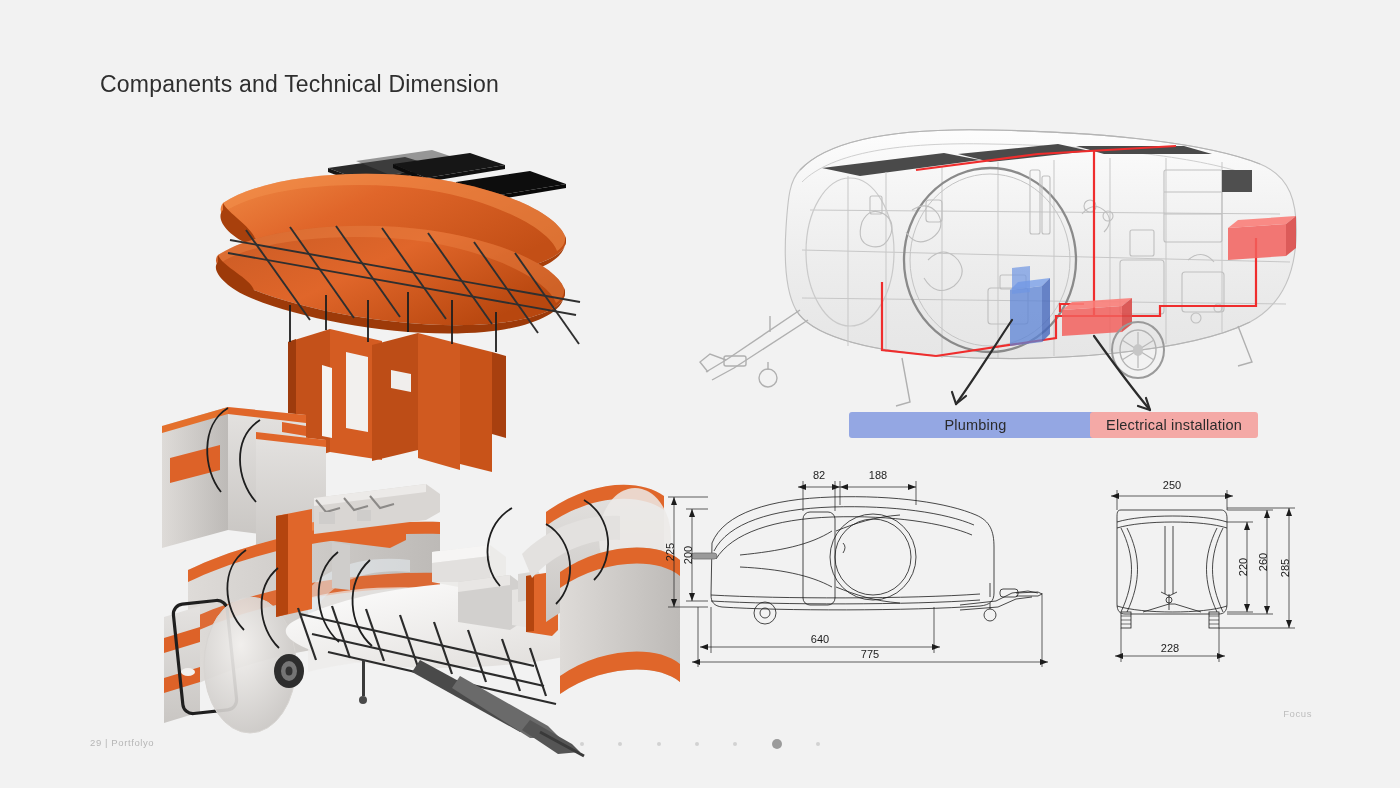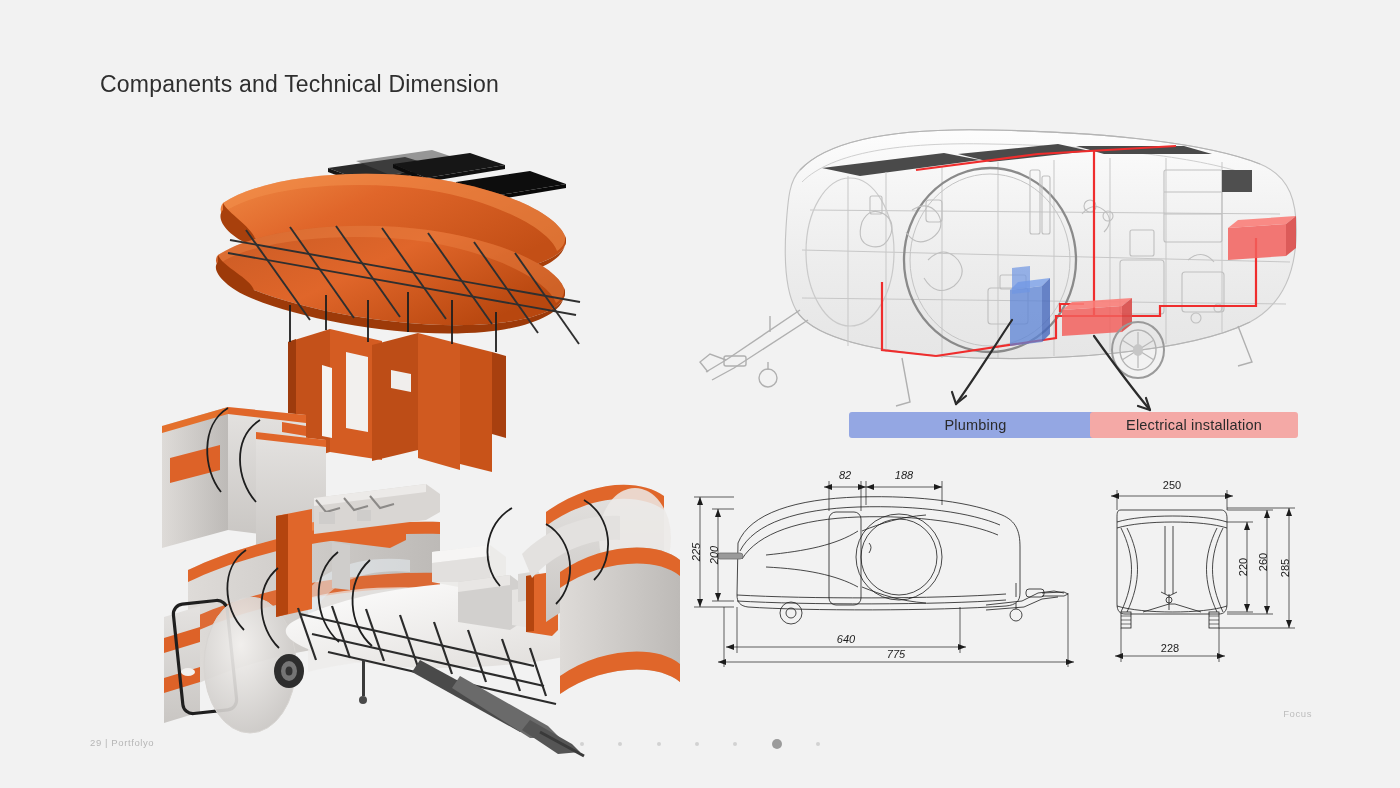--- a/index.html
+++ b/index.html
@@ -45,21 +45,21 @@
   .chip{
     position:absolute;height:26px;display:flex;align-items:center;
     justify-content:center;font-size:14.5px;color:#2b2b2b;
     letter-spacing:.2px;white-space:nowrap;
   }
   .chip .chip-bg{
     position:absolute;inset:0;border-radius:3px;z-index:0;
   }
   .chip .chip-txt{position:relative;z-index:1;}
   #chip-plumbing{left:849px;top:412px;width:253px;}
-  #chip-electrical{left:1090px;top:412px;width:208px;border-radius:7px;}
+  #chip-electrical{left:1090px;top:412px;width:168px;border-radius:7px;}
 
   
   .dimtext{font-family:"Liberation Sans",sans-serif;font-size:11px;fill:#1c1c1c;}
 </style>
 </head>
 <body>
 
 <div class="slide">
 
   <div class="page-title">Companents and Technical Dimension</div>
@@ -440,21 +440,21 @@
 
   <div class="chip" id="chip-plumbing">
     <span class="chip-bg" style="background:#94a7e3;"></span>
     <span class="chip-txt">Plumbing</span>
   </div>
   <div class="chip" id="chip-electrical">
     <span class="chip-bg" style="background:#f4a9a6;"></span>
     <span class="chip-txt">Electrical installation</span>
   </div>
 
-  <div class="panel" style="left:686px;top:455px;width:400px;height:215px;font-style:italic;">
+  <div class="panel" style="left:660px;top:455px;width:400px;height:215px;">
     <svg width="400" height="215" viewBox="0 0 400 215">
       <g stroke="#1c1c1c" stroke-width="0.8" fill="none">
 
         <g>
           <path d="M52,88 C64,58 110,44 172,42 C236,40 288,48 316,60
                    C330,66 334,76 334,92 L334,138 C334,146 330,150 320,151
                    C250,156 120,156 62,152 C54,151 51,147 51,140 Z"></path>
           <path d="M54,96 C68,68 112,54 172,52 C234,50 286,58 314,70"></path>
           <path d="M56,104 C72,78 114,64 172,62 C232,60 284,68 312,80"></path>
           <path d="M51,140 C120,144 250,144 320,139"></path>

